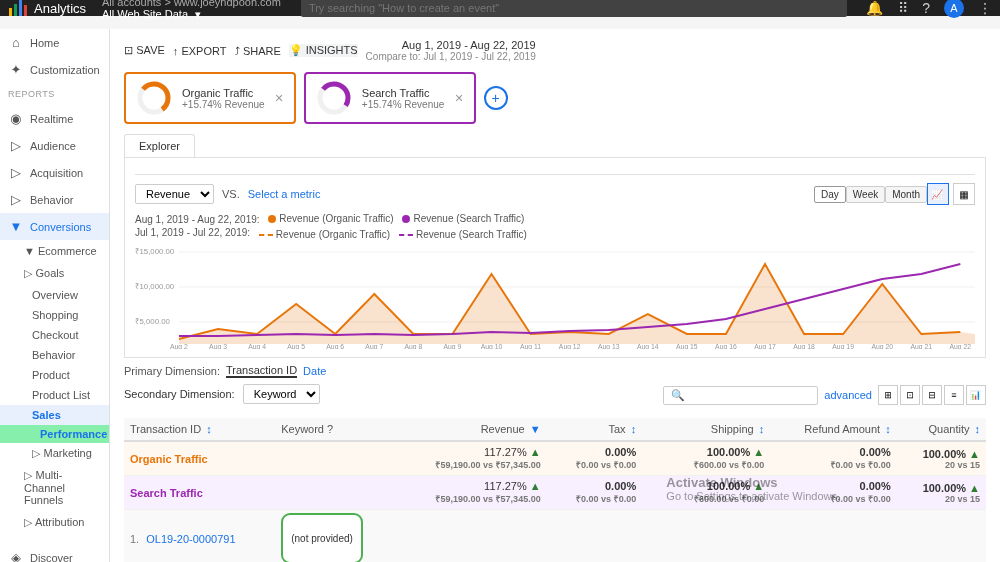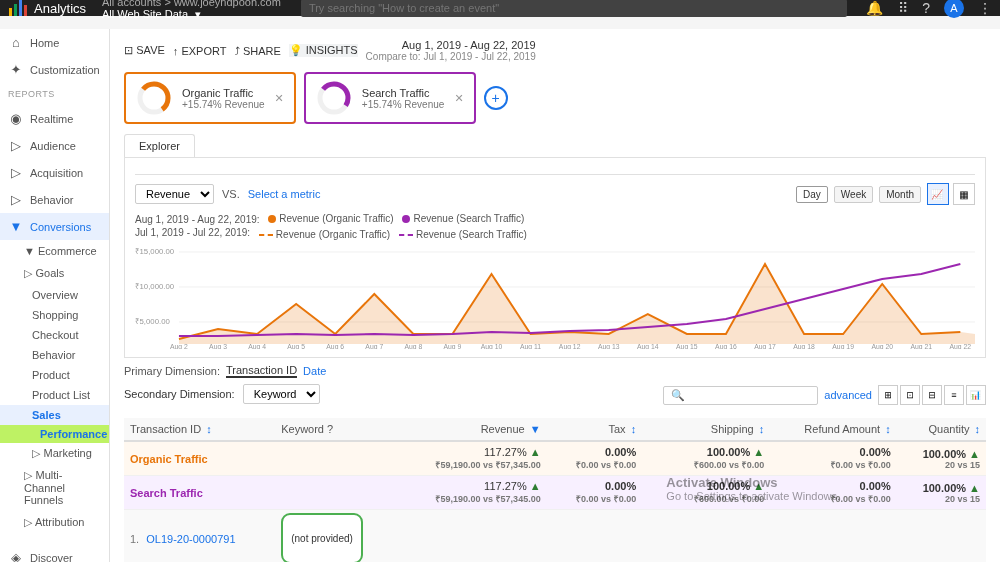--- a/index.html
+++ b/index.html
@@ -140,21 +140,21 @@
       border: 1px solid #ccc;
       border-radius: 2px;
       padding: 2px 6px;
       font-size: 11px;
       background: #fff;
     }
     .vs-label { color: #555; }
     .select-metric { color: #1a73e8; text-decoration: none; cursor: pointer; font-size: 11px; }
 
     
-    .view-toggle { display: flex; gap: 6px; margin-left: auto; align-items: center; }
+    .view-toggle { display: flex; margin-left: auto; align-items: center; }
     .view-btn { padding: 2px 6px; border: 1px solid #ccc; background: #f5f5f5; cursor: pointer; font-size: 10px; border-radius: 2px; }
     .view-btn.active { background: #fff; border-color: #999; }
     .chart-type-btns { display: flex; gap: 4px; }
     .chart-type-btn { width: 22px; height: 22px; border: 1px solid #ccc; background: #fff; cursor: pointer; display: flex; align-items: center; justify-content: center; font-size: 10px; }
     .chart-type-btn.active { background: #e8f0fe; border-color: #1a73e8; }
 
     
     .primary-dim { font-size: 11px; color: #555; margin: 6px 0; display: flex; align-items: center; gap: 6px; }
     .dim-link { color: #1a73e8; cursor: pointer; }
     .dim-link.active { color: #333; border-bottom: 2px solid #333; }
@@ -287,21 +287,21 @@
     </div>
     <div class="sidebar-sub-item">▼ Ecommerce</div>
     <div class="sidebar-sub-item">▷ Goals</div>
     <div class="sidebar-sub-sub-item">Overview</div>
     <div class="sidebar-sub-sub-item">Shopping</div>
     <div class="sidebar-sub-sub-item">Checkout</div>
     <div class="sidebar-sub-sub-item">Behavior</div>
     <div class="sidebar-sub-sub-item">Product</div>
     <div class="sidebar-sub-sub-item">Product List</div>
     <div class="sidebar-sub-sub-item active">Sales</div>
-    <div style="padding:3px 8px 3px 40px;cursor:pointer;background:#bef264;color:#1a73e8;font-weight:bold;">Performance</div>
+    <div style="padding:3px 8px 3px 40px;cursor:pointer;background:#86efac;color:#1a73e8;font-weight:bold;">Performance</div>
     <div class="sidebar-sub-sub-item">▷ Marketing</div>
     <div class="sidebar-sub-item">▷ Multi-Channel Funnels</div>
     <div class="sidebar-sub-item">▷ Attribution</div>
     <div style="height:10px;"></div>
     <div class="sidebar-item">
       <span class="s-icon">◈</span>
       <span>Discover</span>
     </div>
 
   </div>

